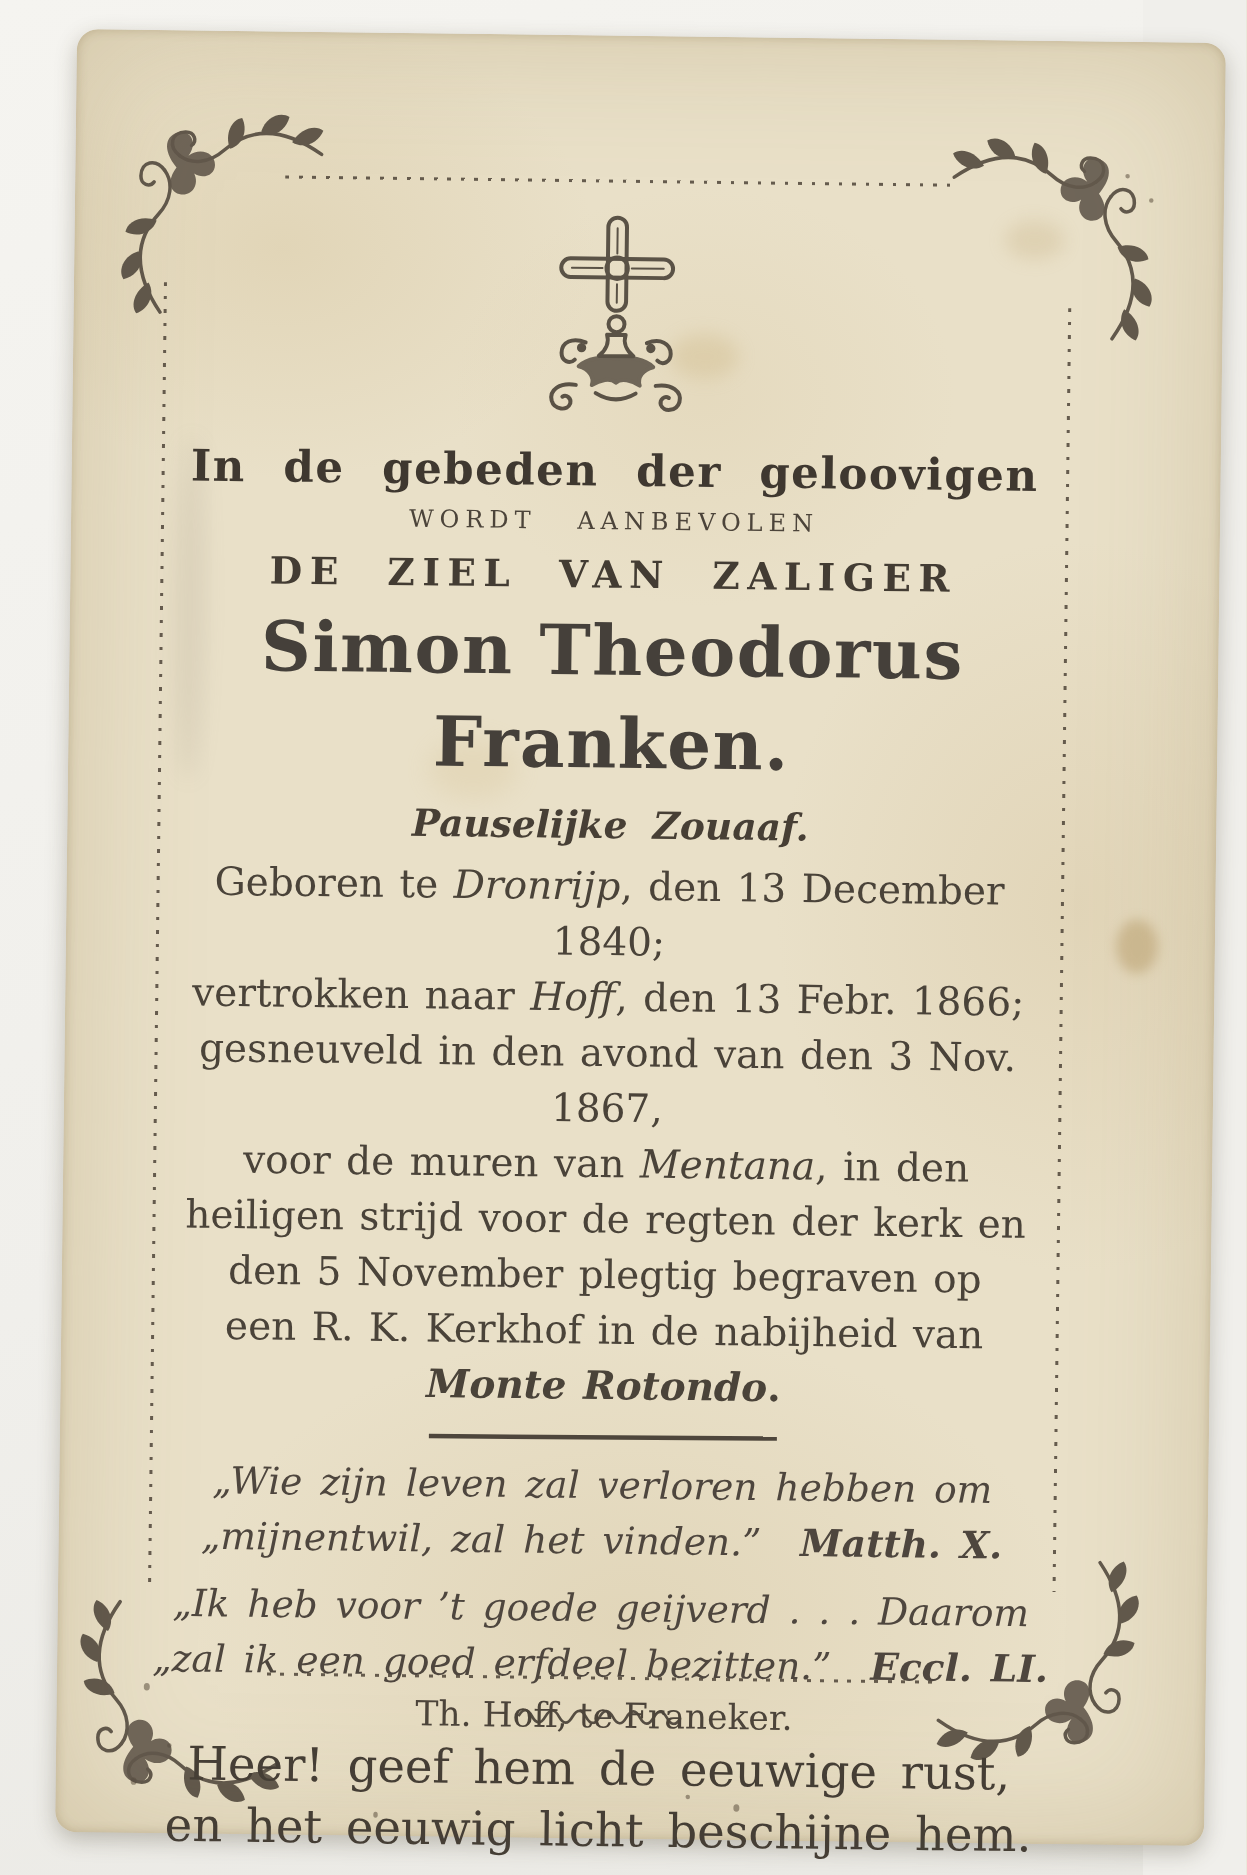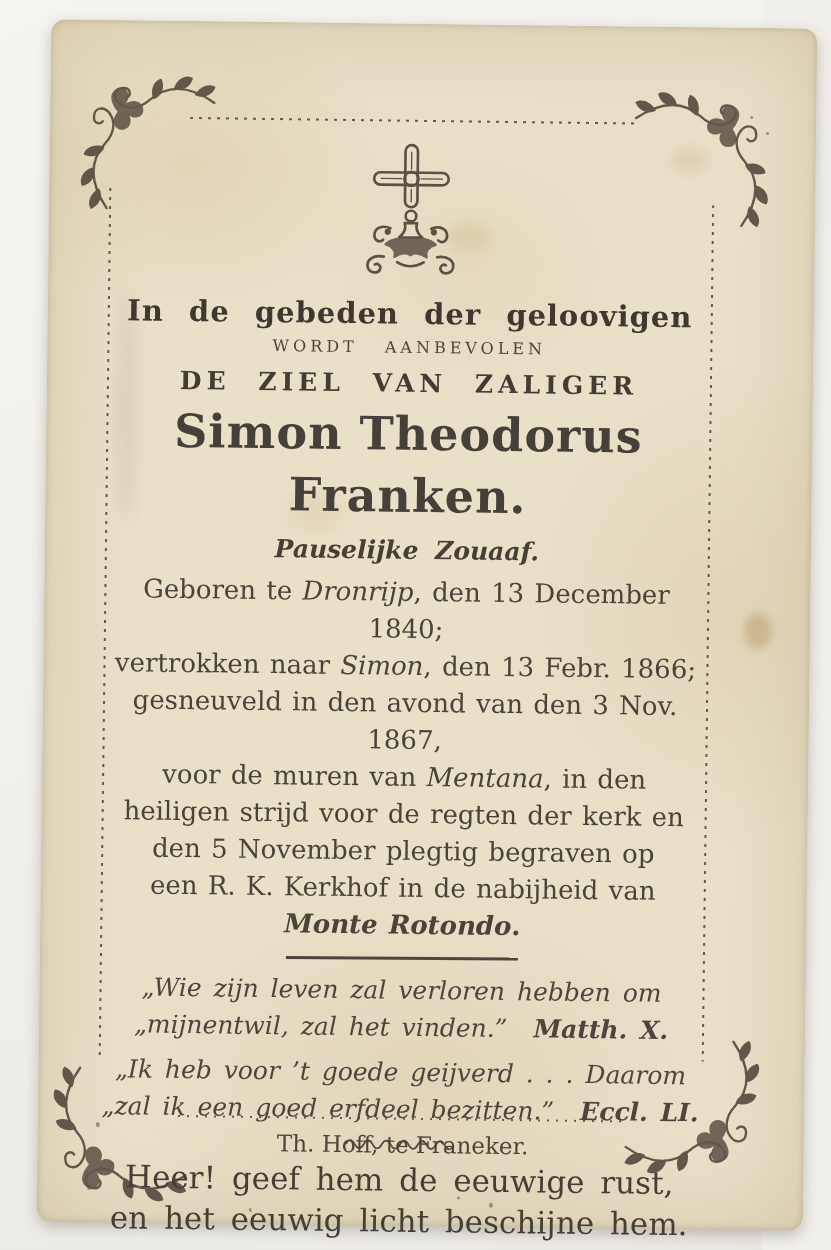--- a/index.html
+++ b/index.html
@@ -164,21 +164,21 @@
       </svg>
 
       <div class="h1">In de gebeden der geloovigen</div>
       <div class="h2">WORDT AANBEVOLEN</div>
       <div class="h3">DE ZIEL VAN ZALIGER</div>
       <div class="name">Simon Theodorus Franken.</div>
       <div class="subtitle">Pauselijke Zouaaf.</div>
 
       <div class="bio">
         <div><span>Geboren te </span><i>Dronrijp</i><span>, den 13 December 1840;</span></div>
-        <div><span>vertrokken naar </span><i>Simon</i><span>, den 13 Febr. 1866;</span></div>
+        <div><span>vertrokken naar </span><i>Hoff</i><span>, den 13 Febr. 1866;</span></div>
         <div>gesneuveld in den avond van den 3 Nov. 1867,</div>
         <div><span>voor de muren van </span><i>Mentana</i><span>, in den</span></div>
         <div>heiligen strijd voor de regten der kerk en</div>
         <div>den 5 November plegtig begraven op</div>
         <div>een R. K. Kerkhof in de nabijheid van</div>
         <div><span class="bold-it">Monte Rotondo</span><b>.</b></div>
       </div>
 
       <div class="rule"></div>
 

